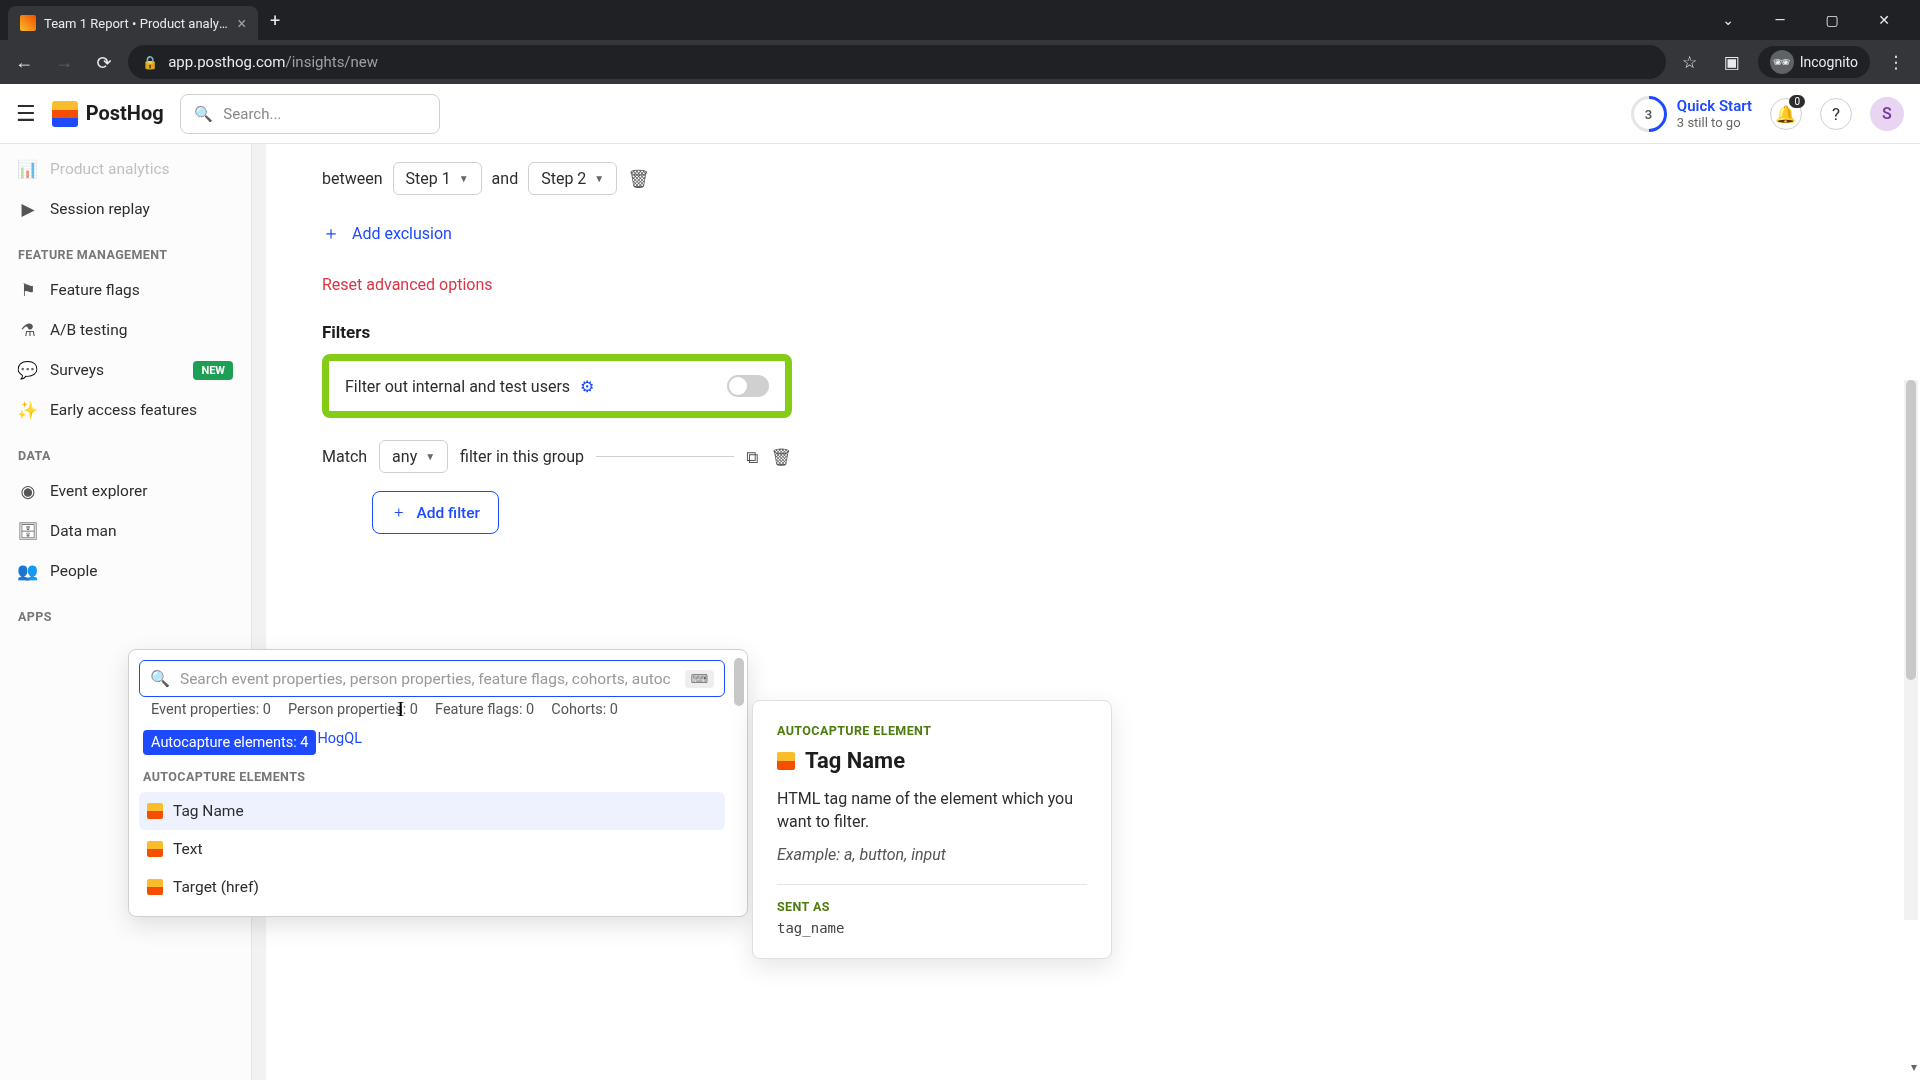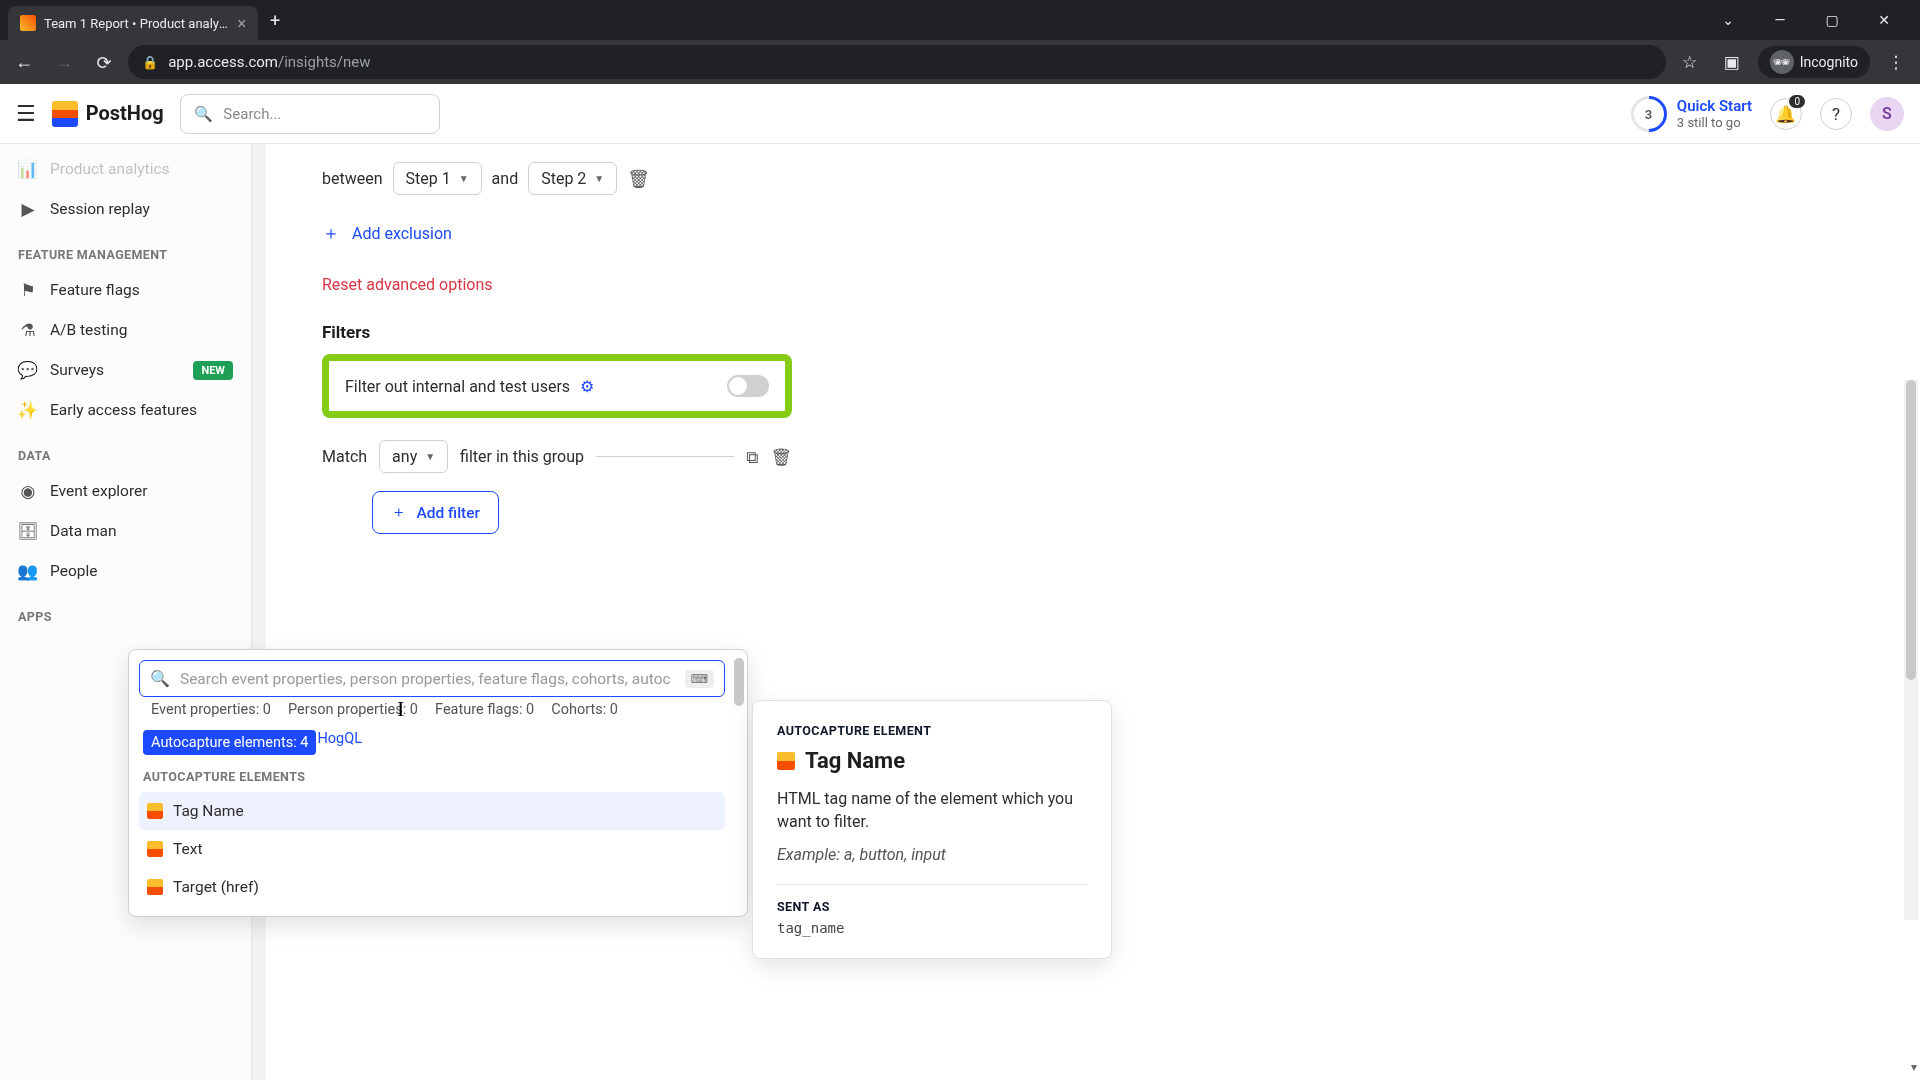--- a/index.html
+++ b/index.html
@@ -92,21 +92,21 @@
   .dd-cats { display:flex; flex-wrap:wrap; gap:8px 1px; padding:0 4px; font-size:14.5px; color:#555; }
   .dd-cats .pill { padding:4px 8px; border-radius:4px; cursor:pointer; }
   .dd-cats .pill.active { background:#1d4aff; color:#fff; }
   .dd-cats .hogql { color:#1d4aff; cursor:pointer; }
   .dd-list-item { display:flex; align-items:center; gap:10px; padding:10px 8px; border-radius:6px; font-size:15.5px; color:#2d2d2d; cursor:pointer; }
   .dd-list-item .ph { width:16px; height:16px; background:linear-gradient(180deg,#f9bd2b 0,#f9bd2b 50%,#f54e00 50%); border-radius:2px; }
   .dd-list-item.hover { background:#eef2ff; }
 
   
   .info-panel { position:absolute; left:752px; top:700px; width:360px; background:#fff; border:1px solid #e0e0e0; border-radius:8px; box-shadow:0 8px 24px rgba(0,0,0,.1); padding:22px 24px; z-index:31; }
-  .info-panel .eyebrow { font-size:12.5px; font-weight:700; color:#0f172a; letter-spacing:.4px; }
+  .info-panel .eyebrow { font-size:12.5px; font-weight:700; color:#4d7c0f; letter-spacing:.4px; }
   .info-panel .title-row { display:flex; align-items:center; gap:10px; margin-top:10px; }
   .info-panel .title-row .ph { width:18px; height:18px; background:linear-gradient(180deg,#f9bd2b 0,#f9bd2b 50%,#f54e00 50%); border-radius:2px; }
   .info-panel h2 { font-size:22px; font-weight:700; color:#1d1d1d; }
   .info-panel .desc { margin-top:14px; font-size:16px; color:#2d2d2d; line-height:1.45; }
   .info-panel .example { margin-top:12px; font-size:16px; font-style:italic; color:#555; }
   .info-panel hr { border:none; border-top:1px solid #e5e5e5; margin:20px 0 14px; }
   .info-panel .code { font-family: ui-monospace, Menlo, monospace; font-size:14px; color:#444; margin-top:6px; }
 
   
   .text-cursor { position:absolute; width:1px; height:20px; background:transparent; }
@@ -134,21 +134,21 @@
       <span>▢</span>
       <span>✕</span>
     </div>
   </div>
   <div class="addr-bar">
     <div class="navbtn">←</div>
     <div class="navbtn disabled">→</div>
     <div class="navbtn">⟳</div>
     <div class="url-field">
       <span class="lock">🔒</span>
-      <span><span class="domain">app.access.com</span><span class="path">/insights/new</span></span>
+      <span><span class="domain">app.posthog.com</span><span class="path">/insights/new</span></span>
     </div>
     <div class="addr-right">
       <span class="icon">☆</span>
       <span class="icon">▣</span>
       <div class="incognito-pill">
         <span class="avatar">🕶</span>
         <span>Incognito</span>
       </div>
       <span class="icon">⋮</span>
     </div>

